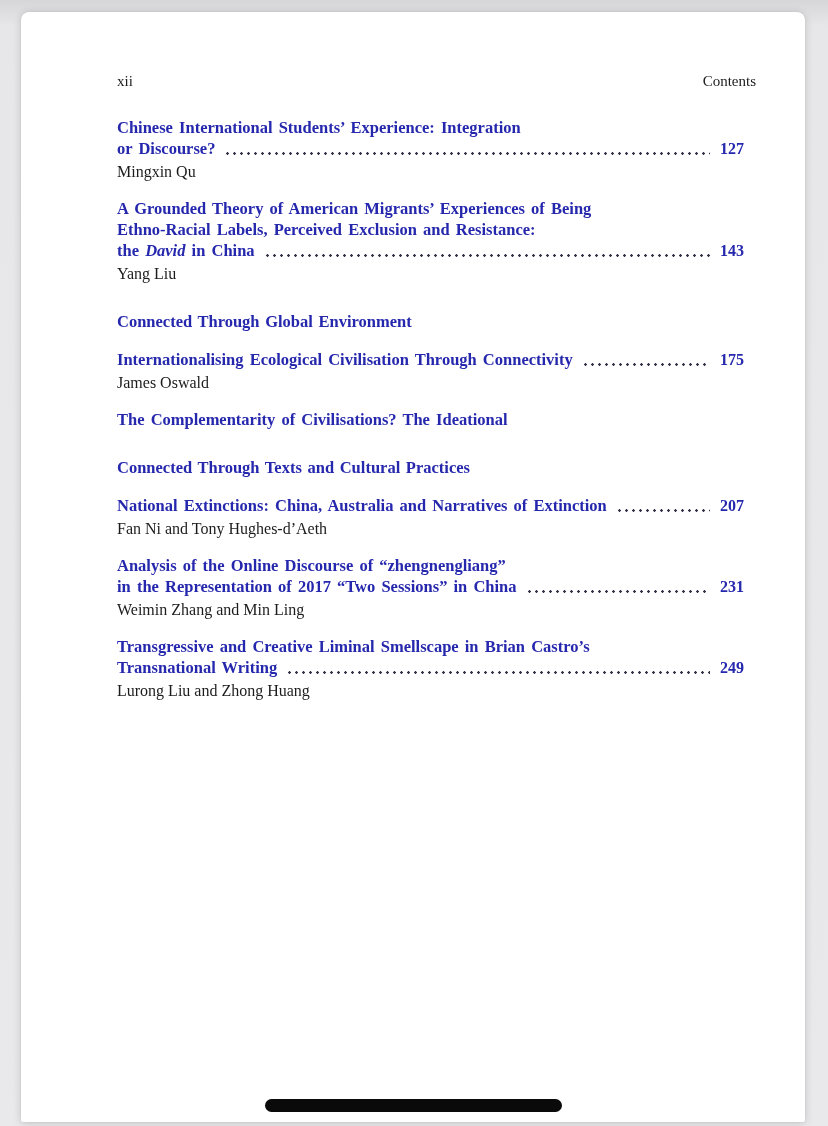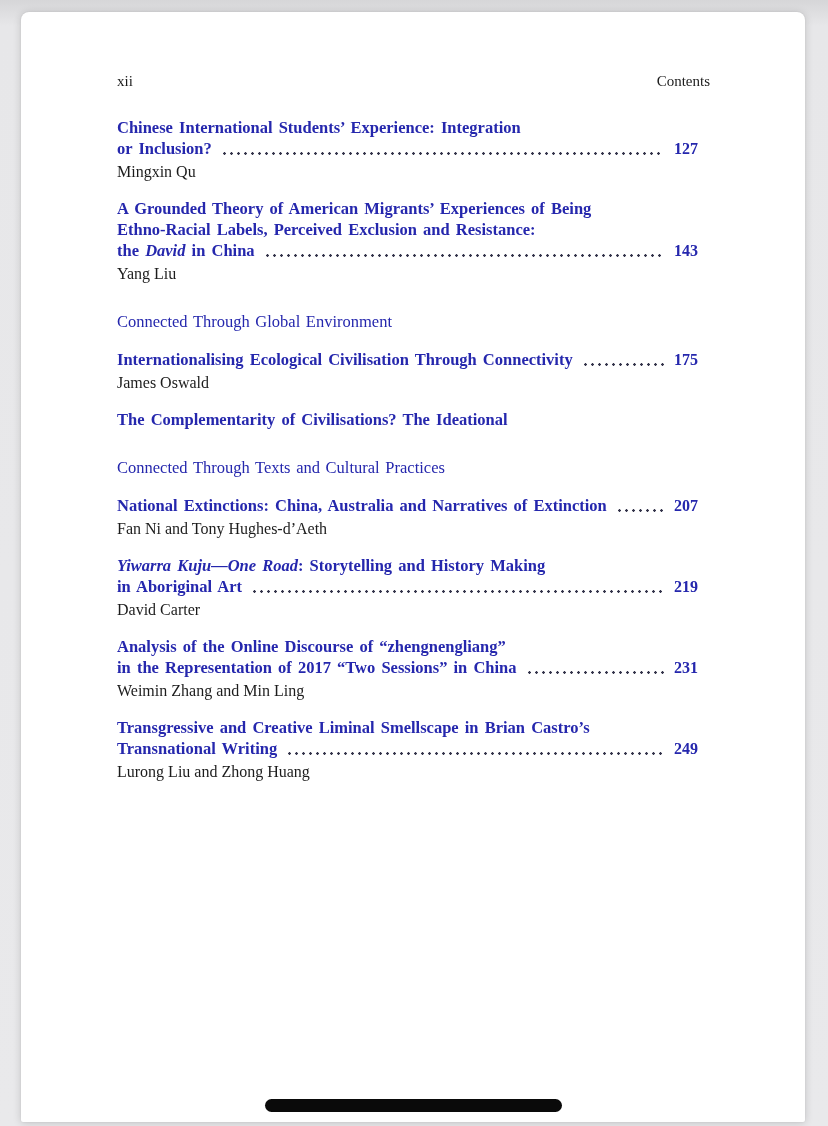--- a/index.html
+++ b/index.html
@@ -7,29 +7,29 @@
     width:828px;height:1126px;position:relative;overflow:hidden;
     background:linear-gradient(180deg,#d6d6d8 0px,#e7e7e9 26px,#e9e9eb 100%);
     font-family:"Liberation Serif","DejaVu Serif",serif;
   }
   .sheet{
     position:absolute;left:21px;top:12px;width:784px;height:1110px;
     background:var(--sheet,#ffffff);
     border-radius:8px 8px 2px 2px;
     box-shadow:0 1px 8px rgba(0,0,0,0.16), 0 0 2px rgba(0,0,0,0.08);
   }
-  .content{padding:61px 95px 0 96px;}
+  .content{padding:61px 49px 0 96px;}
   .pg-header{
     display:flex;justify-content:space-between;align-items:baseline;
     font-size:15px;color:var(--ink,#1c1c1c);margin-bottom:27px;
   }
   .toc{}
   .section-heading{
     margin:27px 0 17px 0;
-    font-weight:normal;color:var(--accent,#2527ad);
+    font-weight:bold;color:var(--accent,#2527ad);
     font-size:16.5px;line-height:21px;word-spacing:1.5px;
   }
   .entry{margin-bottom:16px;}
   .title-line{
     font-weight:bold;color:var(--accent,#2527ad);
     font-size:16.5px;line-height:21px;word-spacing:2px;
   }
   .leader-line{display:flex;align-items:baseline;}
   .line-text{flex:none;max-width:100%;}
   .dots{
@@ -55,21 +55,21 @@
 <div class="sheet">
   <div class="content">
     <div class="pg-header">
       <span>xii</span>
       <span>Contents</span>
     </div>
     <div class="toc">
         <div class="entry">
           <div class="title-line"><span class="line-text"><span>Chinese International Students’ Experience: Integration</span></span></div>
           <div class="title-line leader-line">
-            <span class="line-text"><span>or Inclusion?</span></span>
+            <span class="line-text"><span>or Discourse?</span></span>
             <span class="dots"></span>
             <span class="pagenum">127</span>
           </div>
           <div class="author">Mingxin Qu</div>
         </div>
         <div class="entry">
           <div class="title-line"><span class="line-text"><span>A Grounded Theory of American Migrants’ Experiences of Being</span></span></div>
           <div class="title-line"><span class="line-text"><span>Ethno-Racial Labels, Perceived Exclusion and Resistance:</span></span></div>
           <div class="title-line leader-line">
             <span class="line-text"><span>the </span><span class="it">David</span><span> in China</span></span>
@@ -93,29 +93,20 @@
         <div class="section-heading">Connected Through Texts and Cultural Practices</div>
         <div class="entry">
           <div class="title-line leader-line">
             <span class="line-text"><span>National Extinctions: China, Australia and Narratives of Extinction</span></span>
             <span class="dots"></span>
             <span class="pagenum">207</span>
           </div>
           <div class="author">Fan Ni and Tony Hughes-d’Aeth</div>
         </div>
         <div class="entry">
-          <div class="title-line"><span class="line-text"><span class="it">Yiwarra Kuju—One Road</span><span>: Storytelling and History Making</span></span></div>
-          <div class="title-line leader-line">
-            <span class="line-text"><span>in Aboriginal Art</span></span>
-            <span class="dots"></span>
-            <span class="pagenum">219</span>
-          </div>
-          <div class="author">David Carter</div>
-        </div>
-        <div class="entry">
           <div class="title-line"><span class="line-text"><span>Analysis of the Online Discourse of “zhengnengliang”</span></span></div>
           <div class="title-line leader-line">
             <span class="line-text"><span>in the Representation of 2017 “Two Sessions” in China</span></span>
             <span class="dots"></span>
             <span class="pagenum">231</span>
           </div>
           <div class="author">Weimin Zhang and Min Ling</div>
         </div>
         <div class="entry">
           <div class="title-line"><span class="line-text"><span>Transgressive and Creative Liminal Smellscape in Brian Castro’s</span></span></div>

